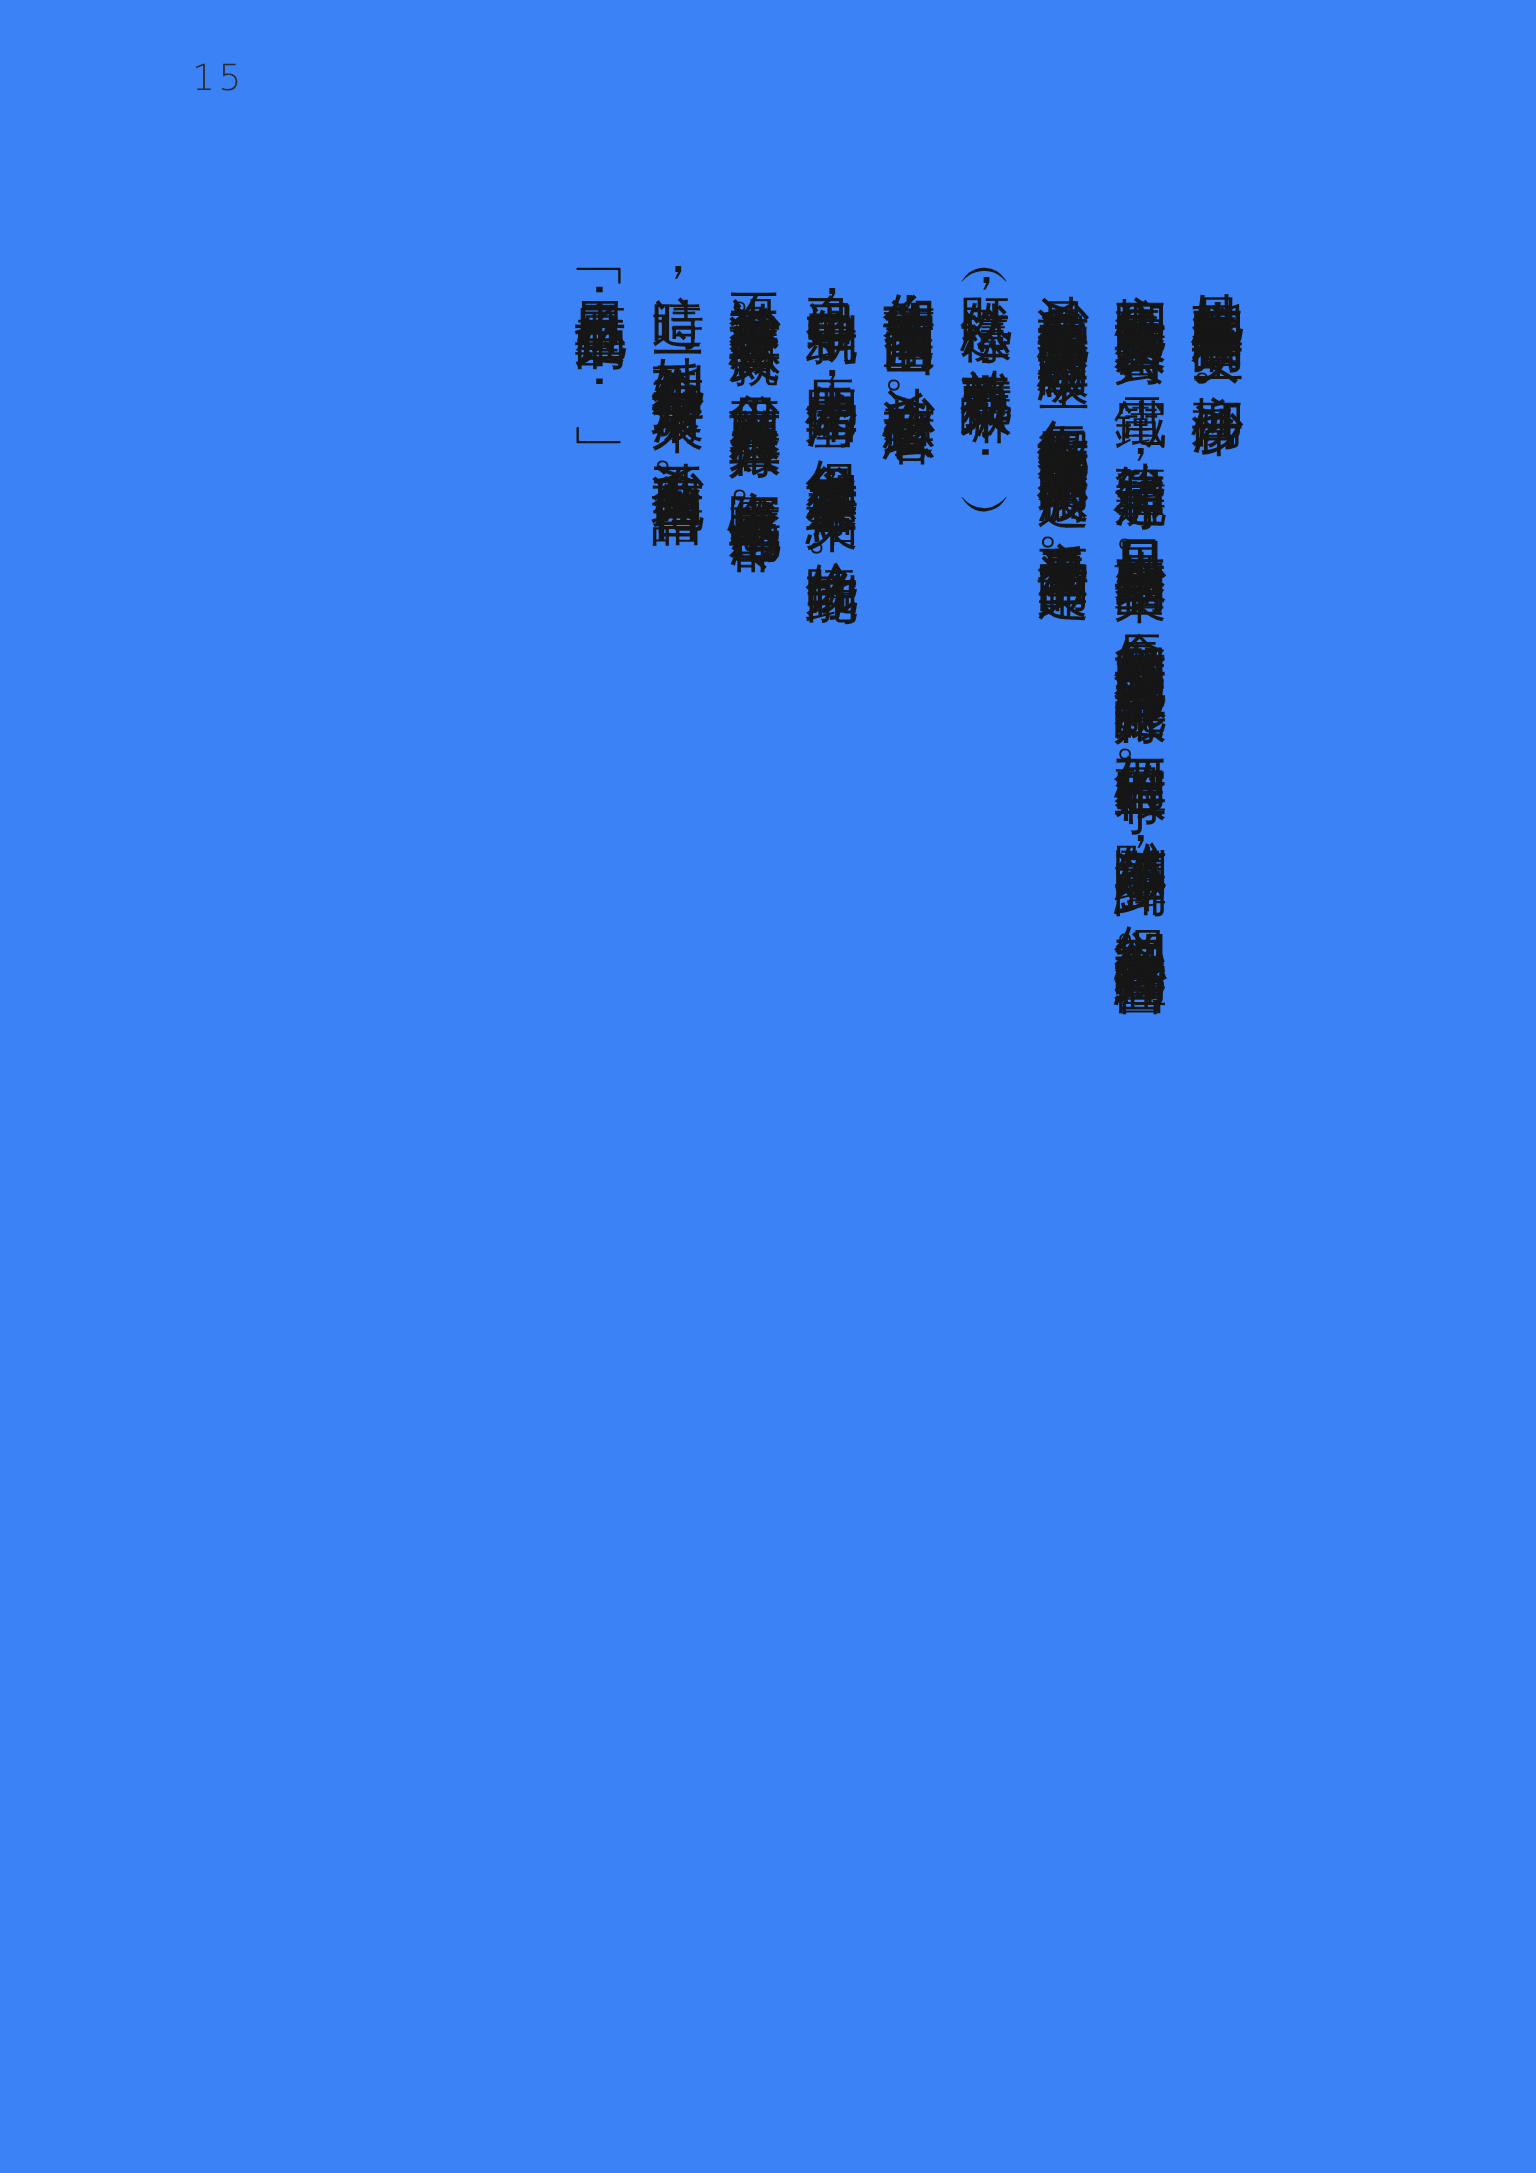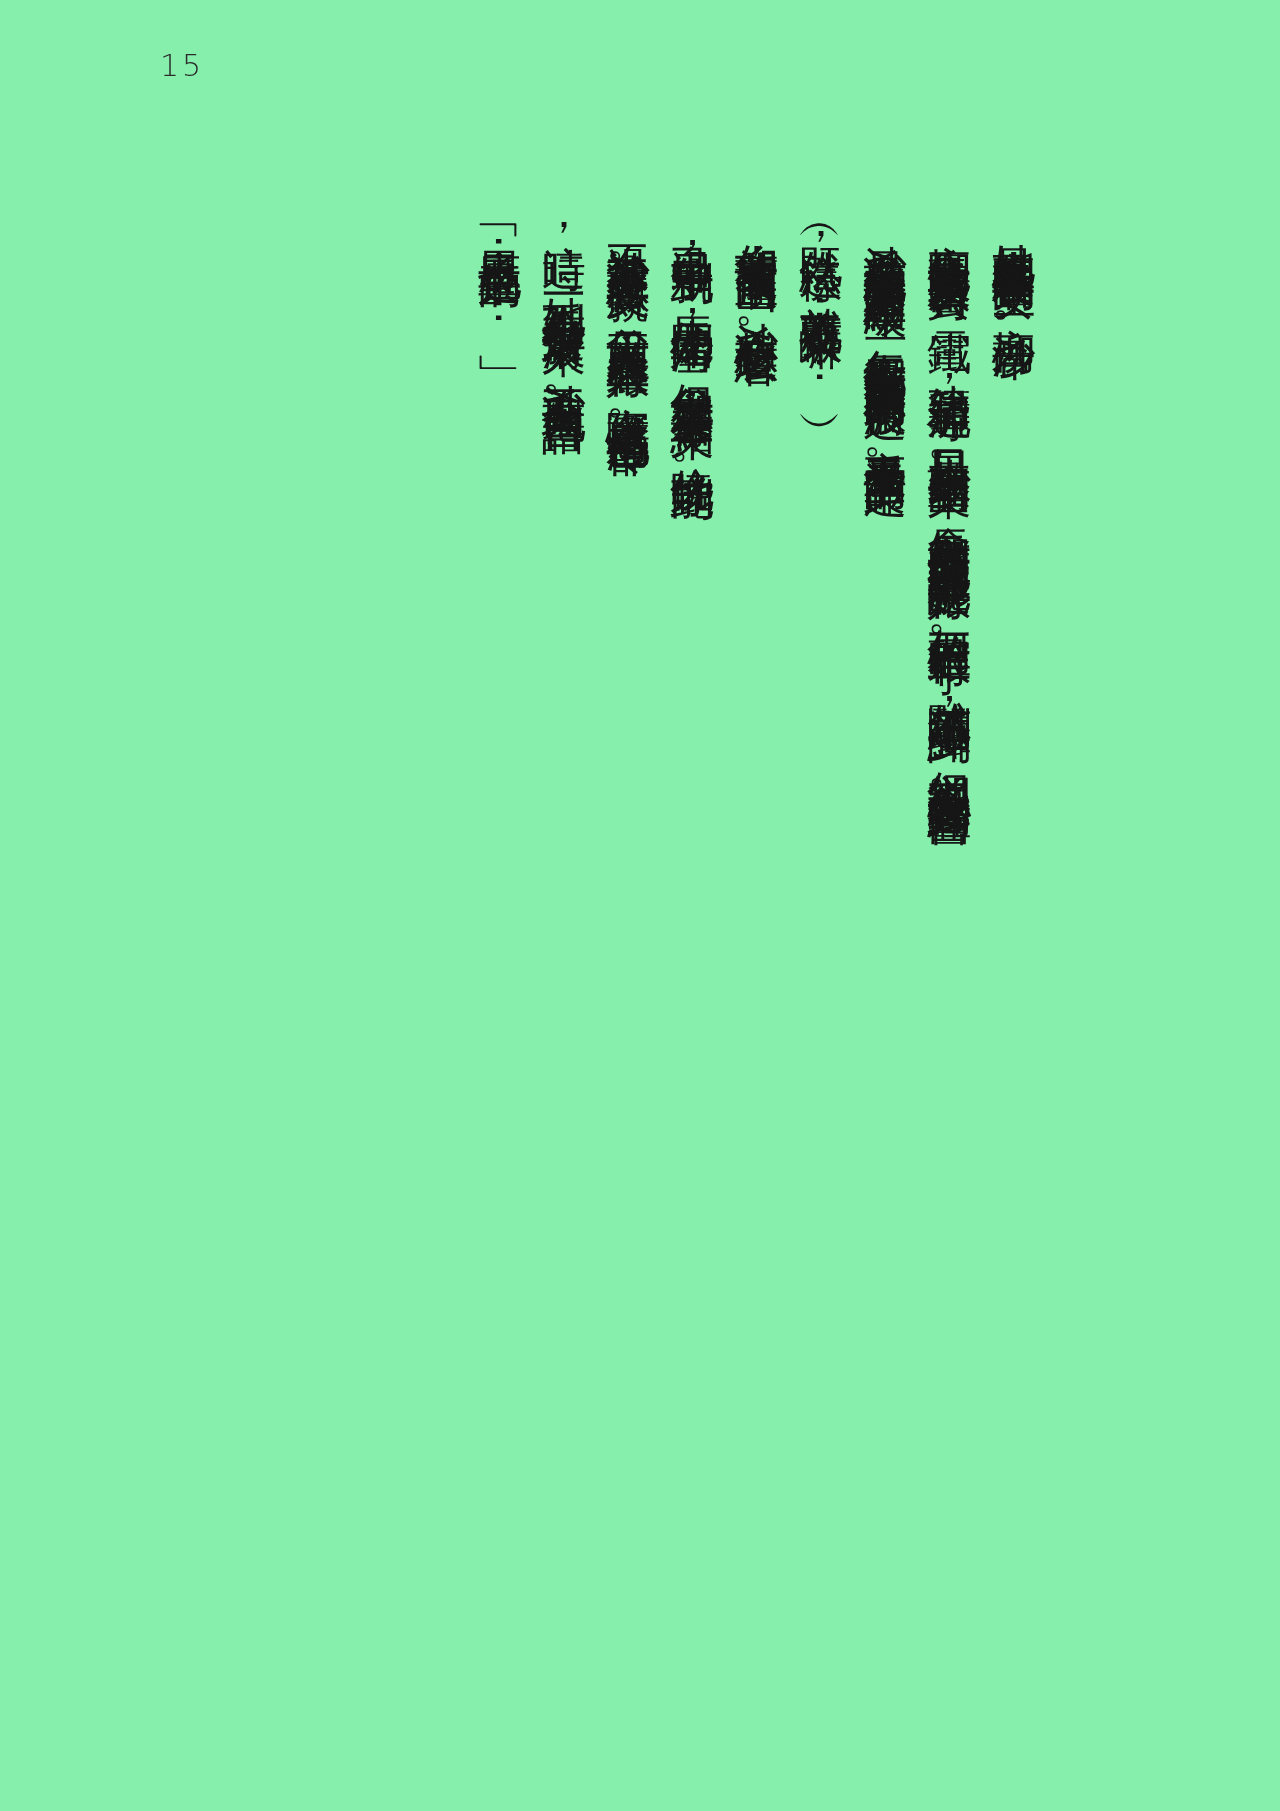--- a/index.html
+++ b/index.html
@@ -9,21 +9,21 @@
   body {
     width: 1280px;
     height: 1811px;
     background: #fdfdfb;
     position: relative;
     overflow: hidden;
   }
   .page {
     position: absolute;
     inset: 0;
-    background: #86efac;
+    background: #3b82f6;
   }
   .page-number {
     position: absolute;
     left: 160px;
     top: 48px;
     font-family: "DejaVu Sans", sans-serif;
     font-size: 30px;
     font-weight: 300;
     color: #2b2b2b;
     letter-spacing: 3px;

